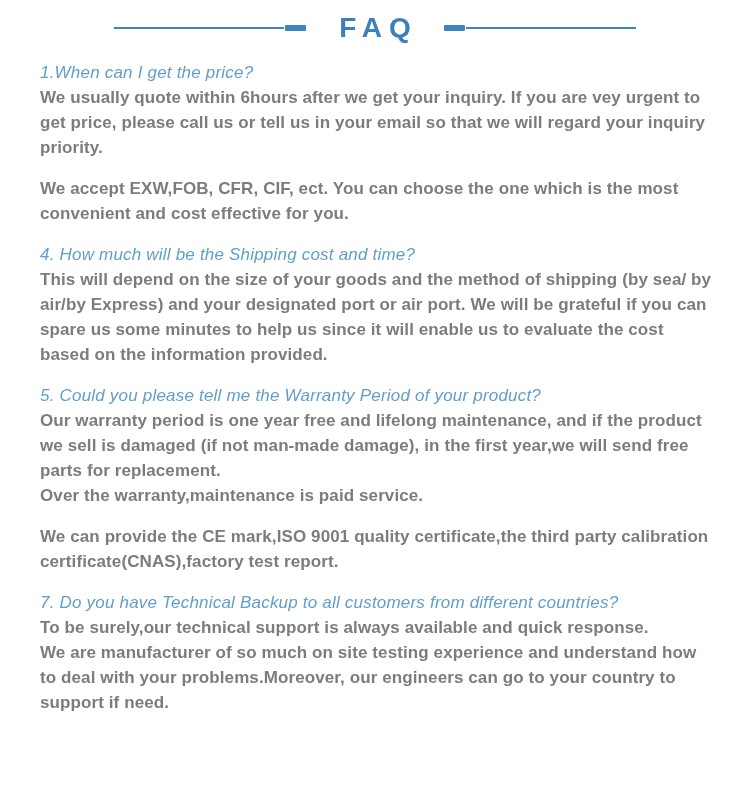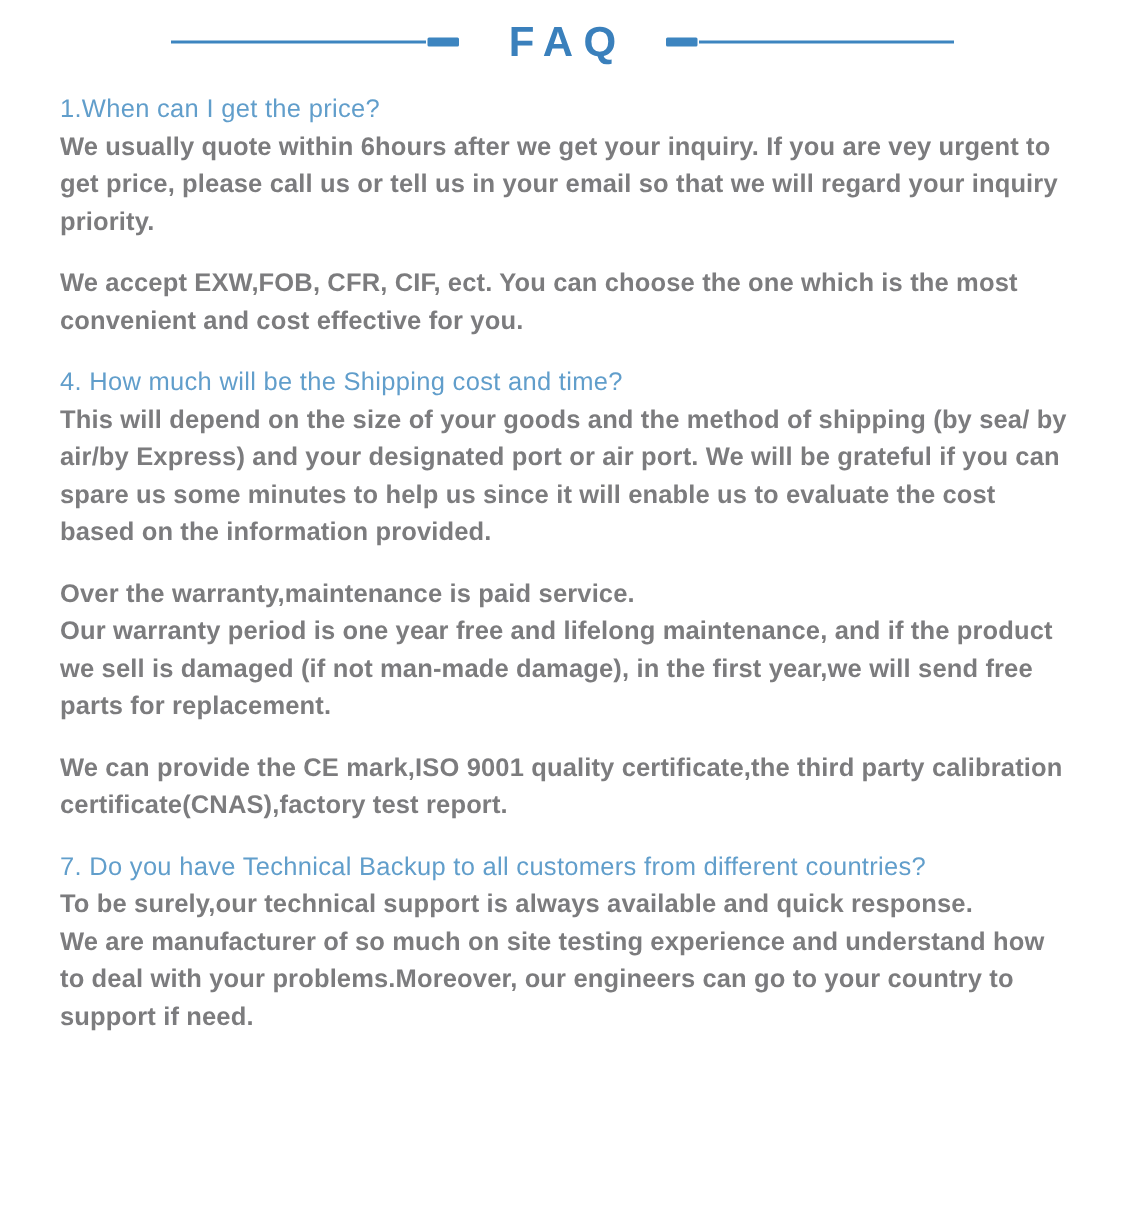--- a/index.html
+++ b/index.html
@@ -46,20 +46,21 @@
   }
   
   .faq-list { width: 672px; }
   .faq-item { margin-bottom: 16px; }
   .faq-question {
     color: #619ecb;
     font-size: 17px;
     line-height: 25px;
     font-weight: 400;
     letter-spacing: 0.2px;
+    font-style: italic;
   }
   .faq-answer {
     color: #7c7c7e;
     font-size: 17px;
     line-height: 25px;
     font-weight: 700;
     letter-spacing: 0.1px;
   }
 </style>
 </head>
@@ -85,22 +86,23 @@
     <div class="faq-item">
     <div class="faq-answer">We accept EXW,FOB, CFR, CIF, ect. You can choose the one which is the most convenient and cost effective for you.</div>
       </div>
 
     <div class="faq-item">
       <div class="faq-question">4. How much will be the Shipping cost and time?</div>
     <div class="faq-answer">This will depend on the size of your goods and the method of shipping (by sea/ by air/by Express) and your designated port or air port. We will be grateful if you can spare us some minutes to help us since it will enable us to evaluate the cost based on the information provided.</div>
       </div>
 
     <div class="faq-item">
-    <div class="faq-answer">Over the warranty,maintenance is paid service.</div>
-        <div class="faq-answer">Our warranty period is one year free and lifelong maintenance, and if the product we sell is damaged (if not man-made damage), in the first year,we will send free parts for replacement.</div>
+      <div class="faq-question">5. Could you please tell me the Warranty Period of your product?</div>
+    <div class="faq-answer">Our warranty period is one year free and lifelong maintenance, and if the product we sell is damaged (if not man-made damage), in the first year,we will send free parts for replacement.</div>
+        <div class="faq-answer">Over the warranty,maintenance is paid service.</div>
       </div>
 
     <div class="faq-item">
     <div class="faq-answer">We can provide the CE mark,ISO 9001 quality certificate,the third party calibration certificate(CNAS),factory test report.</div>
       </div>
 
     <div class="faq-item">
       <div class="faq-question">7. Do you have Technical Backup to all customers from different countries?</div>
     <div class="faq-answer">To be surely,our technical support is always available and quick response.</div>
         <div class="faq-answer">We are manufacturer of so much on site testing experience and understand how to deal with your problems.Moreover, our engineers can go to your country to support if need.</div>

